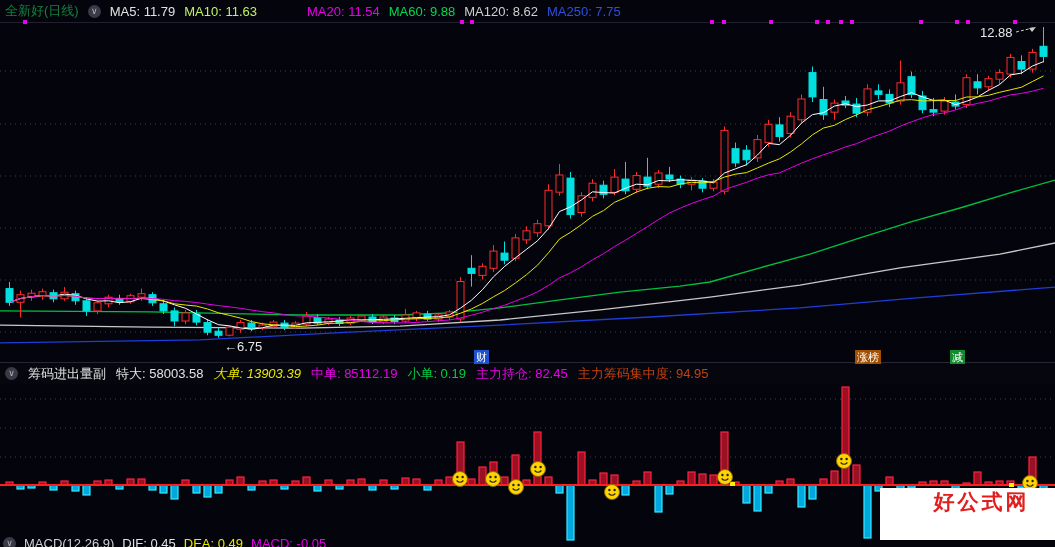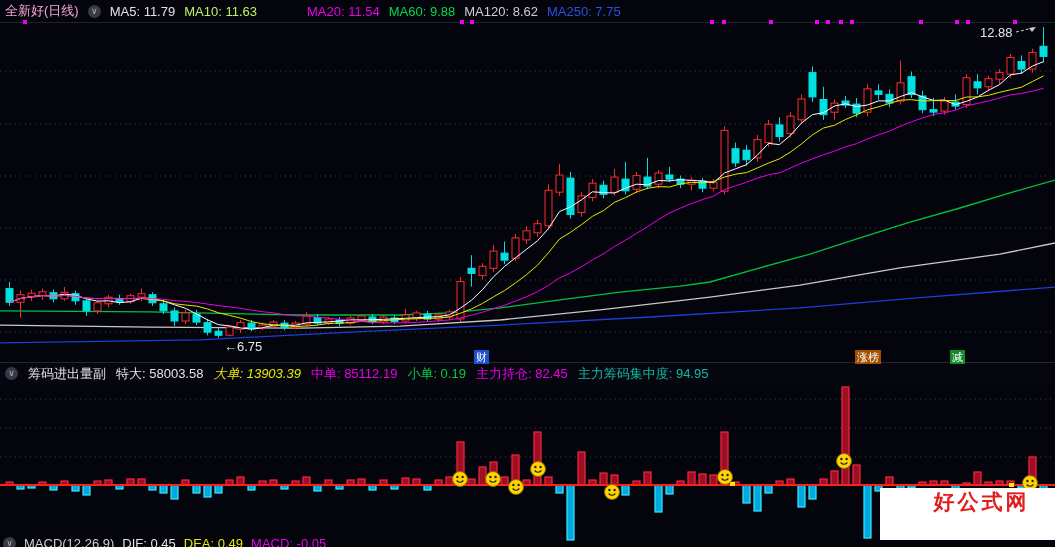--- a/index.html
+++ b/index.html
@@ -405,21 +405,21 @@
       </g>
       <g>
         <circle cx="1030" cy="483" r="7.5" fill="#ffd400" stroke="#8a6d00" stroke-width="1"></circle>
         <circle cx="1027.4" cy="481" r="1.2" fill="#222"></circle>
         <circle cx="1032.6" cy="481" r="1.2" fill="#222"></circle>
         <path d="M 1026.6 484.5 Q 1030 488 1033.4 484.5" stroke="#222" stroke-width="1.2" fill="none"></path>
       </g>
     </svg>
 
   <div class="topbar">
-    <span style="color: #f9a8d4;">全新好(日线)</span>
+    <span style="color: #15803d;">全新好(日线)</span>
     <span class="chev">∨</span>
     <span style="color: rgb(226, 226, 226);">MA5: 11.79</span>
     <span style="color: #bef264;">MA10: 11.63</span>
     <span style="color: rgb(232, 0, 232); margin-left: 41px;">MA20: 11.54</span>
     <span style="color: rgb(0, 217, 72); text-align: right;">MA60: 9.88</span>
     <span style="color: rgb(207, 207, 207);">MA120: 8.62</span>
     <span style="color: rgb(43, 80, 221);">MA250: 7.75</span>
   </div>
 
   <div class="badge" style="background: rgb(29, 82, 204); left: 474px;">财</div>
@@ -427,21 +427,21 @@
   <div class="badge" style="background: rgb(18, 138, 46); left: 950px;">减</div>
 
   <div class="subheader">
     <span class="chev">∨</span>
     <span style="color: rgb(226, 226, 226);">筹码进出量副</span>
     <span style="color: rgb(226, 226, 226);">特大: 58003.58</span>
     <span style="color: rgb(232, 232, 0); font-style: italic;">大单: 13903.39</span>
     <span style="color: rgb(232, 0, 232);">中单: 85112.19</span>
     <span style="color: rgb(0, 204, 68);">小单: 0.19</span>
     <span style="color: rgb(232, 0, 232);">主力持仓: 82.45</span>
-    <span style="color: #14b8a6;">主力筹码集中度: 94.95</span>
+    <span style="color: #c2410c;">主力筹码集中度: 94.95</span>
   </div>
 
   <div class="watermark">
     <div class="wm-title">好公式网</div>
   </div>
 
   <div class="footer">
     <span class="chev">∨</span>
     <span style="color: rgb(208, 208, 208);">MACD(12,26,9)</span>
     <span style="color: rgb(226, 226, 226);">DIF: 0.45</span>

